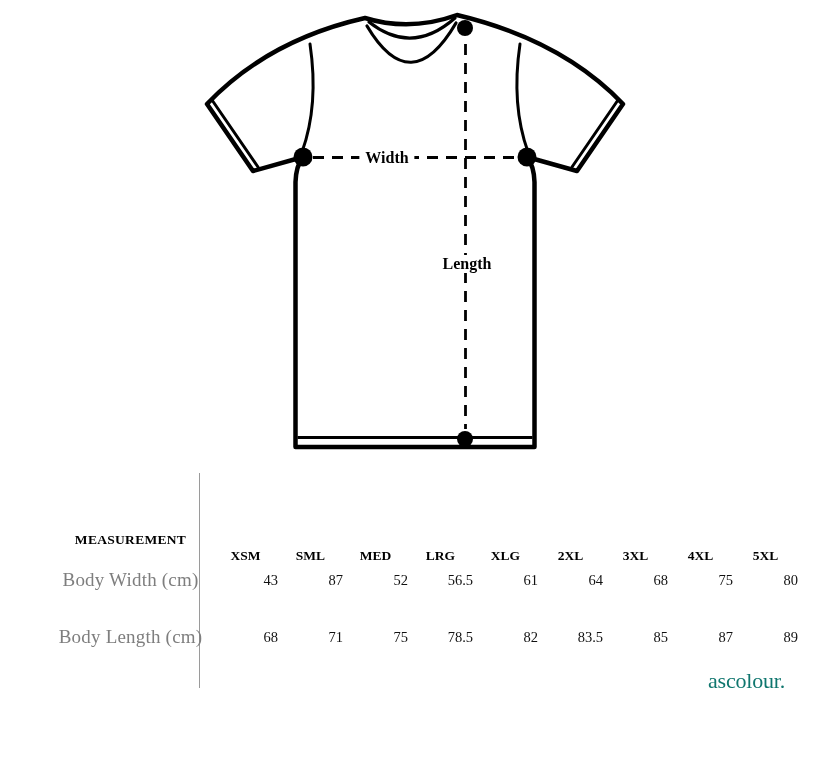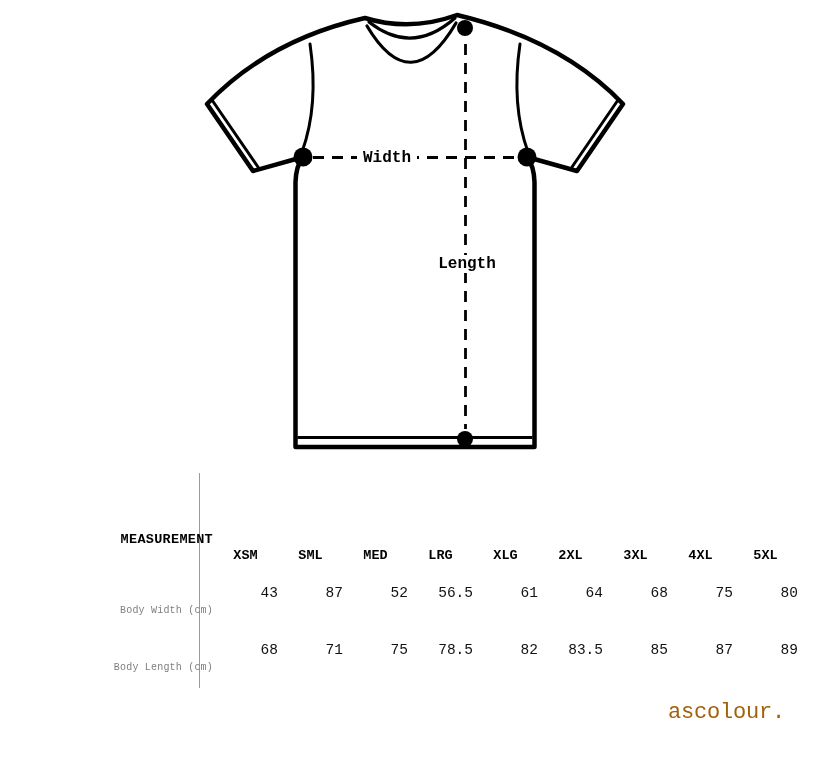--- a/index.html
+++ b/index.html
@@ -1,21 +1,21 @@
 <!DOCTYPE html>
 <html><head>
 <meta charset="utf-8">
 <style>
   * { margin:0; padding:0; box-sizing:border-box; }
   html,body { background:#ffffff; }
   .stage {
     position:relative;
     width:830px; height:765px;
     background:#ffffff;
-    font-family:Liberation Mono, monospace;
+    font-family:Liberation Serif, serif;
     overflow:hidden;
   }
   .shirt-svg { position:absolute; left:0; top:0; }
   .measure-label {
     position:absolute;
     transform:translate(-50%,-50%);
     background:#ffffff;
     padding:0 6px;
     font-size:16px;
     font-weight:bold;
@@ -36,60 +36,59 @@
     left:30px;
     width:798px;
     height:22px;
     display:grid;
     grid-template-columns:183px repeat(9, 65px);
     align-items:center;
   }
   .trow.header { top:516px; }
   .trow.r1 { top:569px; }
   .trow.r2 { top:626px; }
-  .cell-label { padding-left:18px; text-align:right; }
+  .cell-label { padding-left:18px; text-align:center; }
   .hdr {
     font-size:13.5px;
     font-weight:bold;
     letter-spacing:0.3px;
     color:#000;
   }
   .size-h {
     font-size:13.5px;
     font-weight:bold;
     text-align:center;
     color:#000;
     margin-top:32px;
   }
   .row-label {
-    font-size:10px;
+    font-size:19px;
     letter-spacing:0.2px;
     color:#7e7e7e;
-    margin-top:36px;
   }
   .val {
     font-size:14.5px;
     text-align:right;
     color:#111;
   }
   .footer-note {
     position:absolute;
     left:48px; top:708px;
     font-size:14px;
     font-style:italic;
     letter-spacing:0.5px;
     color:#8c8c8c;
   }
   .brand-logo {
     position:absolute;
-    right:45px; top:700px;
+    right:45px; top:668px;
     font-size:22px;
     font-weight:500;
     letter-spacing:-0.2px;
-    color:#a16207;
+    color:#0f766e;
   }
 </style>
 </head>
 <body>
 
 <div class="stage">
 
   <svg class="shirt-svg" width="830" height="470" viewBox="0 0 830 470">
 
     <path d="M 207,104 Q 268,40 365,18 Q 410,32 457,15 Q 562,40 623,104

